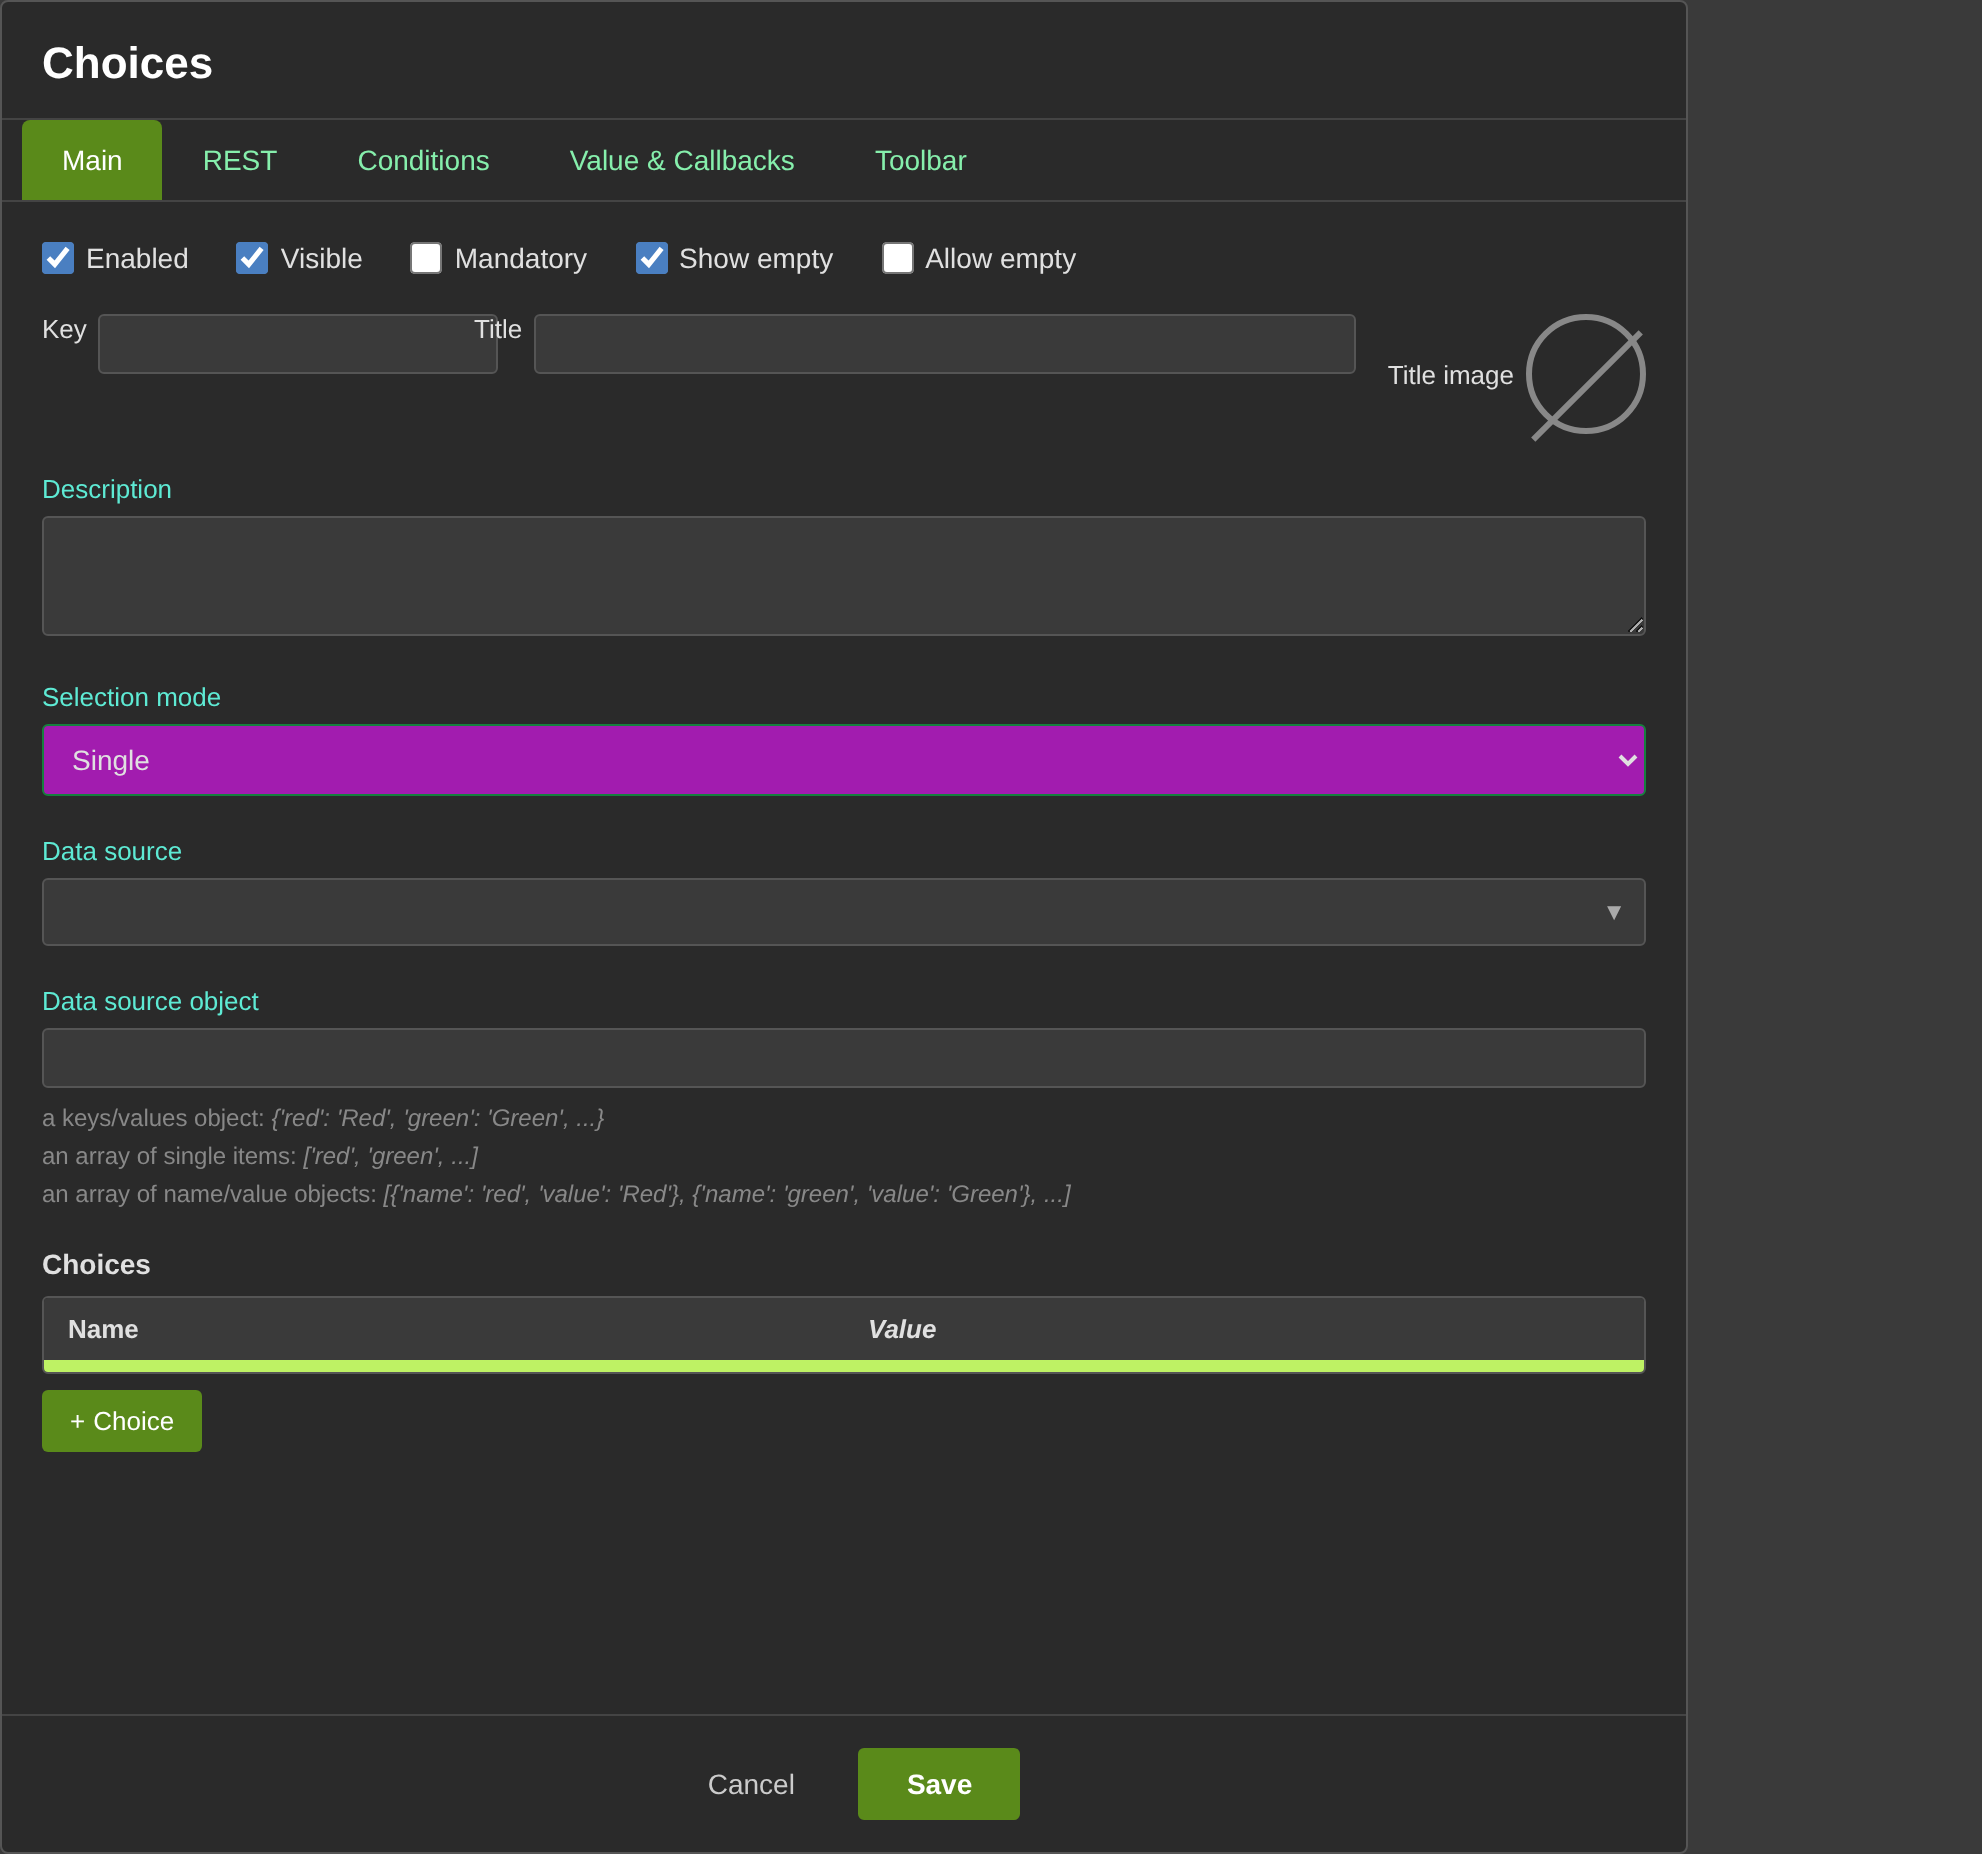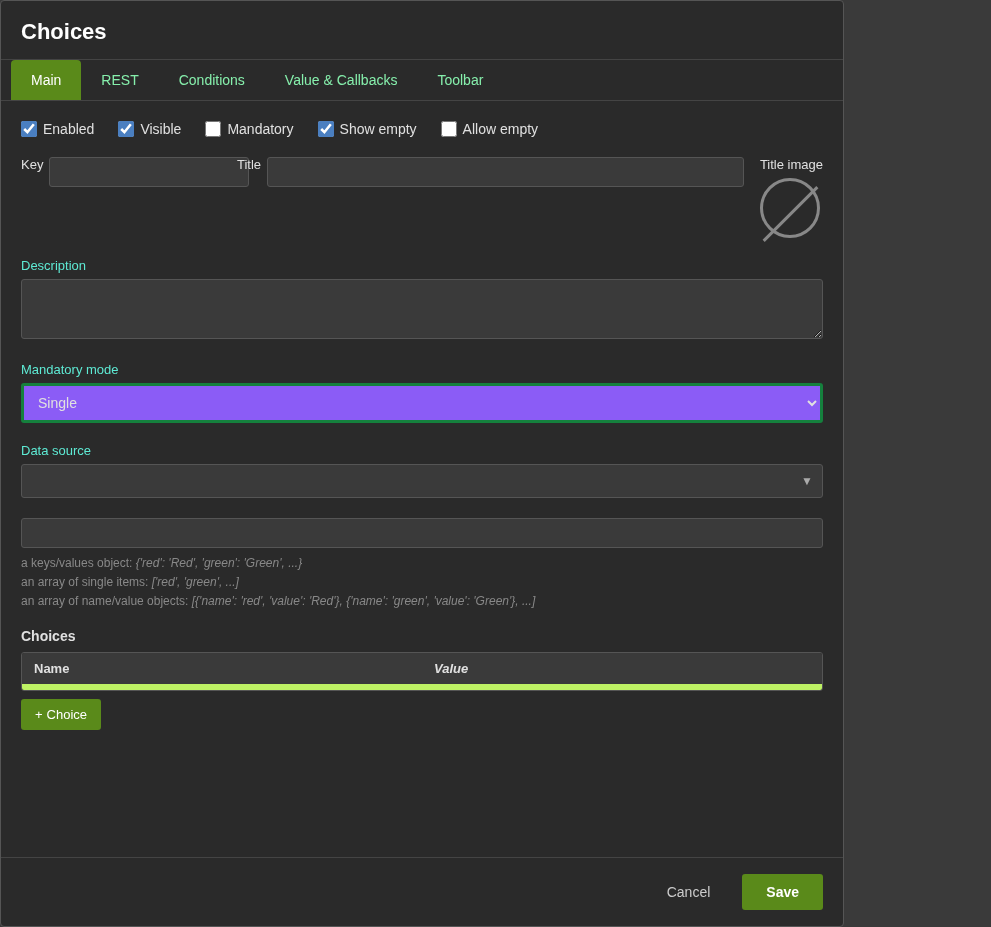--- a/index.html
+++ b/index.html
@@ -95,22 +95,23 @@
       color: #e0e0e0;
       padding: 6px 10px;
       border-radius: 3px;
       font-size: 14px;
     }
     .field-key { width: 200px; }
     .field-title { flex: 1; }
     .field-title input { width: 100%; }
     .title-image-group {
       display: flex;
-      flex-direction: column;
+      flex-direction: row;
       gap: 6px;
+      align-items: center;
     }
     .title-image-group label {
       color: #e0e0e0;
       font-size: 13px;
     }
     .no-image-icon {
       width: 60px;
       height: 60px;
       border-radius: 50%;
       border: 3px solid #888;
@@ -147,22 +148,22 @@
       padding: 6px 10px;
       border-radius: 3px;
       font-size: 14px;
       resize: vertical;
     }
     .selection-mode-group {
       margin-bottom: 20px;
     }
     .selection-mode-group select {
       width: 100%;
-      background: #8b5cf6;
-      border: 3px solid #15803d;
+      background: #a21caf;
+      border: 1px solid #15803d;
       color: #e0e0e0;
       padding: 8px 10px;
       border-radius: 3px;
       font-size: 14px;
       cursor: pointer;
       appearance: auto;
     }
     .data-source-group {
       margin-bottom: 20px;
     }
@@ -247,21 +248,21 @@
       border-radius: 3px;
       cursor: pointer;
       font-size: 13px;
       margin-top: 8px;
       display: flex;
       align-items: center;
       gap: 4px;
     }
     .dialog-footer {
       display: flex;
-      justify-content: flex-end;
+      justify-content: center;
       gap: 12px;
       padding: 16px 20px;
       border-top: 1px solid #444;
       margin-top: auto;
     }
     .btn-cancel {
       background: transparent;
       color: #ccc;
       border: none;
       padding: 10px 20px;
@@ -336,37 +337,38 @@
         <div class="no-image-icon"></div>
       </div>
     </div>
 
     <div class="description-group">
       <div class="section-label">Description</div>
       <textarea style=""></textarea>
     </div>
 
     <div class="selection-mode-group">
-      <div class="section-label">Mandatory mode</div>
+      <div class="section-label">Selection mode</div>
       <select>
         <option>Single</option>
         <option>Multiple</option>
       </select>
     </div>
 
     <div class="data-source-group">
       <div class="section-label">Data source</div>
       <div class="data-source-select-wrapper">
         <select>
           <option value=""></option>
         </select>
       </div>
     </div>
 
     <div class="data-source-object-group">
+      <div class="section-label">Data source object</div>
       <input type="text" style="">
       <div class="hint-text">
         <span>a keys/values object: <span class="code">{'red': 'Red',  'green': 'Green', ...}</span></span><br>
         <span>an array of single items: <span class="code">['red',  'green', ...]</span></span><br>
         <span>an array of name/value objects: <span class="code">[{'name': 'red',  'value': 'Red'}, {'name': 'green',  'value': 'Green'}, ...]</span></span>
       </div>
     </div>
 
     <div class="choices-section">
       <div class="choices-section-title">Choices</div>

